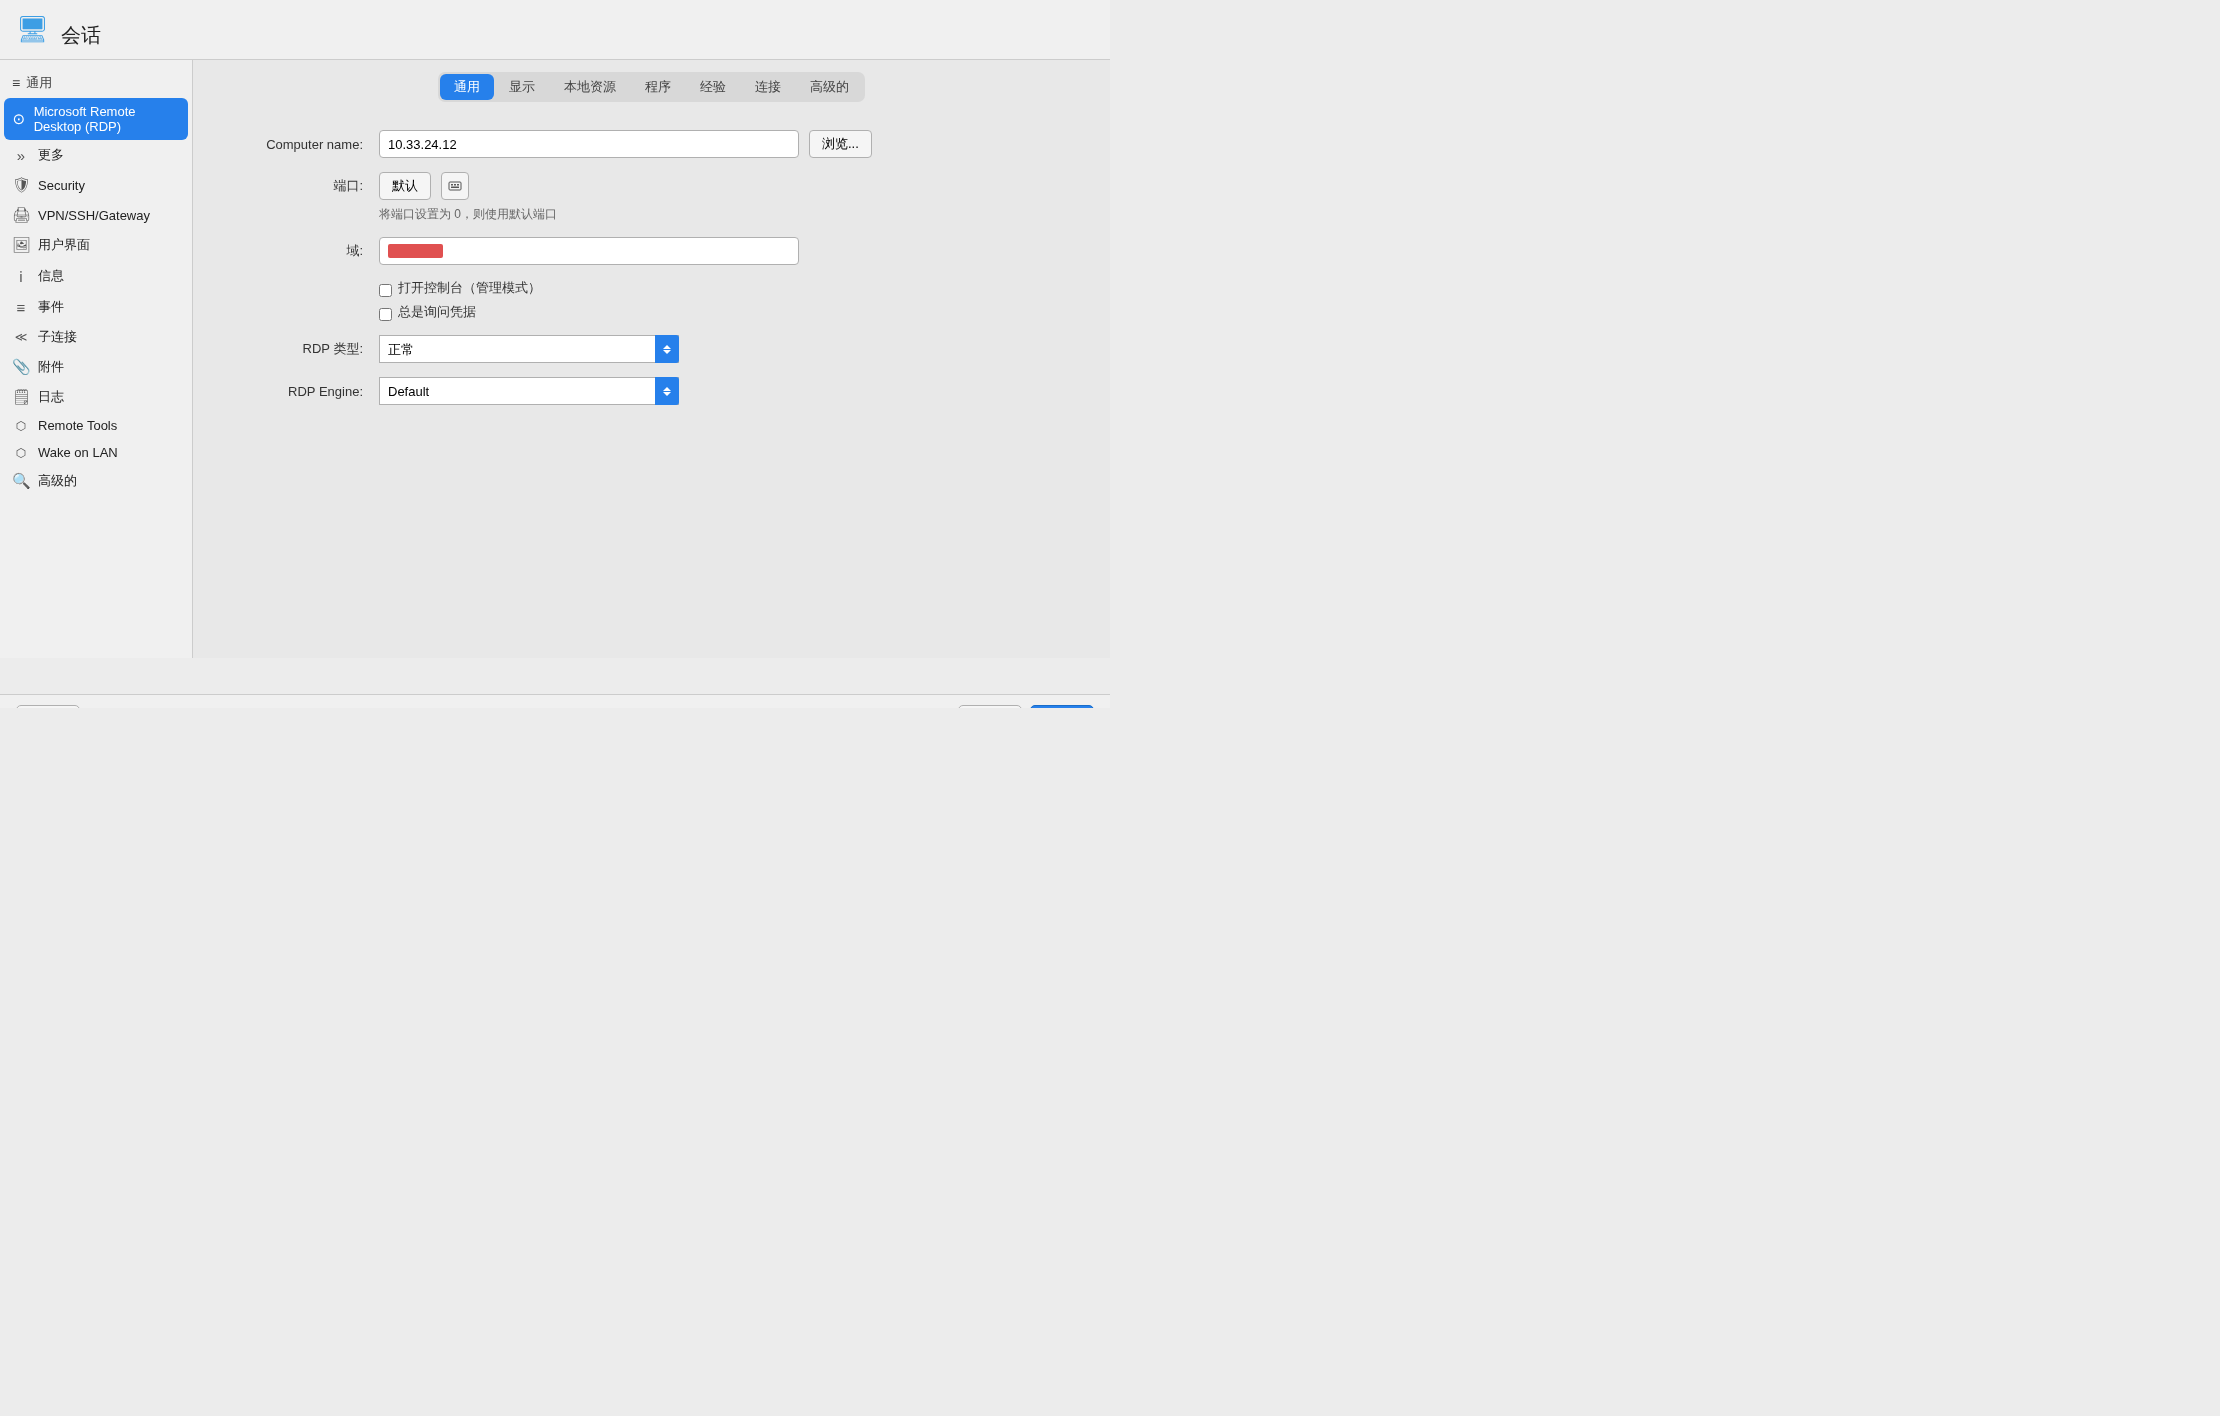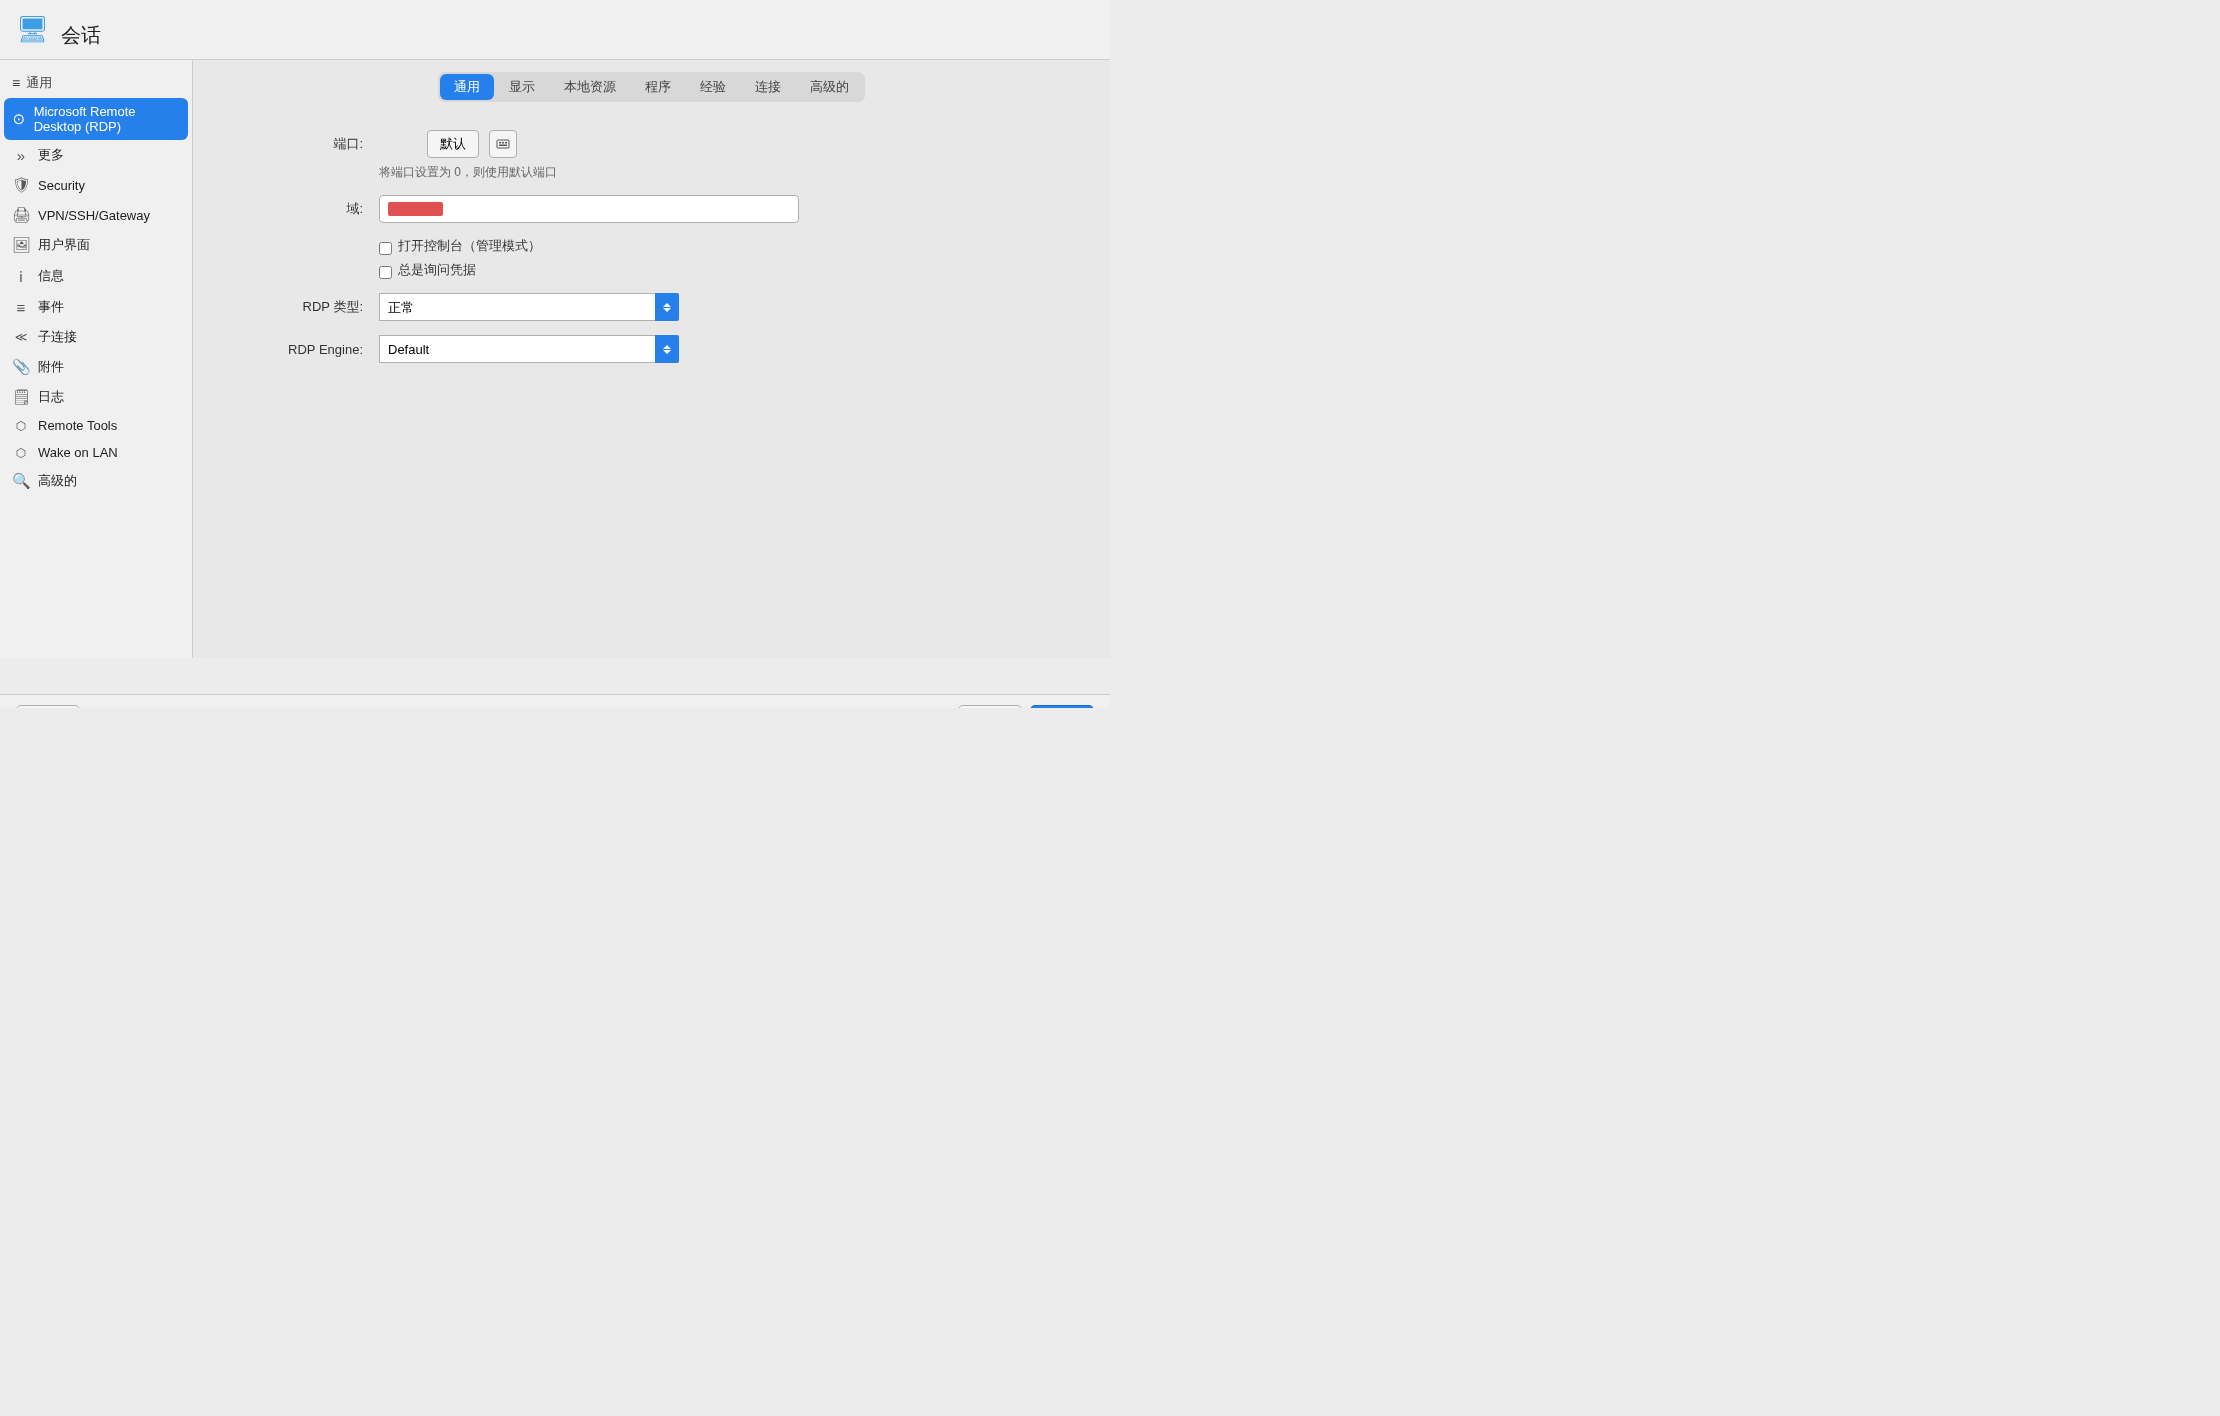--- a/index.html
+++ b/index.html
@@ -161,21 +161,20 @@
       border-radius: 4px;
       font-size: 13px;
       cursor: pointer;
       height: 28px;
     }
 
     .port-row {
       display: flex;
       align-items: flex-end;
       gap: 10px;
-      margin-left: 48px;
     }
     .port-default-btn {
       padding: 4px 12px;
       background: #f5f5f5;
       border: 1px solid #b0b0b0;
       border-radius: 4px;
       font-size: 13px;
       cursor: pointer;
       height: 28px;
     }
@@ -385,20 +384,25 @@
         <button class="tab">本地资源</button>
         <button class="tab">程序</button>
         <button class="tab">经验</button>
         <button class="tab">连接</button>
         <button class="tab">高级的</button>
       </div>
     </div>
 
     <div class="form-area">
 
+      <div class="form-row">
+        <label class="form-label">Computer name:</label>
+        <input class="form-input" type="text" value="10.33.24.12" style="">
+        <button class="browse-btn">浏览...</button>
+      </div>
 
       <div class="form-row">
         <label class="form-label">端口:</label>
         <div class="port-row">
           <button class="port-default-btn">默认</button>
           <div class="port-icon-btn">
             <svg width="14" height="14" viewBox="0 0 14 14">
               <rect x="1" y="3" width="12" height="8" rx="1" fill="none" stroke="#555" stroke-width="1"></rect>
               <rect x="3" y="5" width="2" height="1.5" rx="0.3" fill="#555"></rect>
               <rect x="6" y="5" width="2" height="1.5" rx="0.3" fill="#555"></rect>

